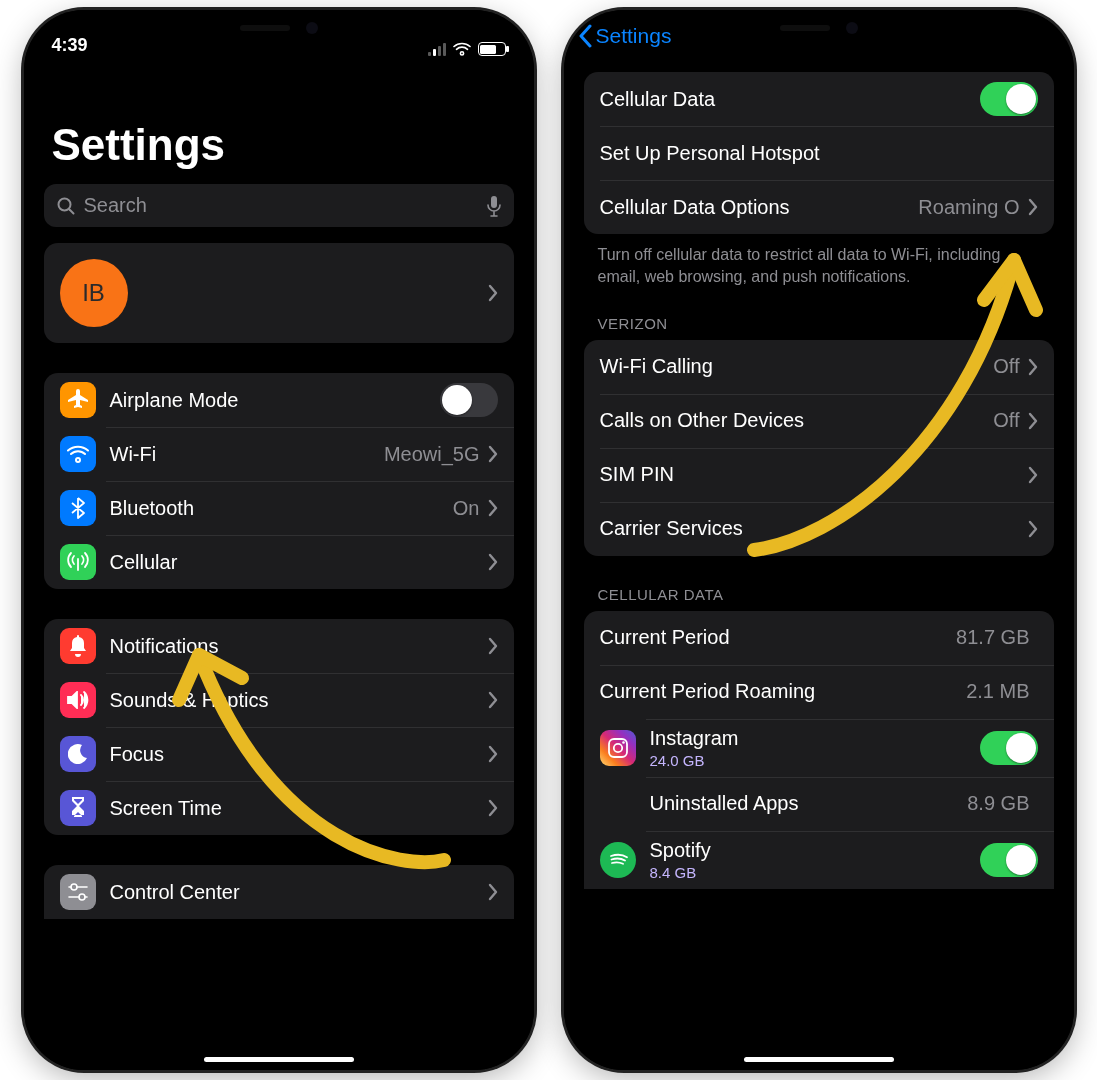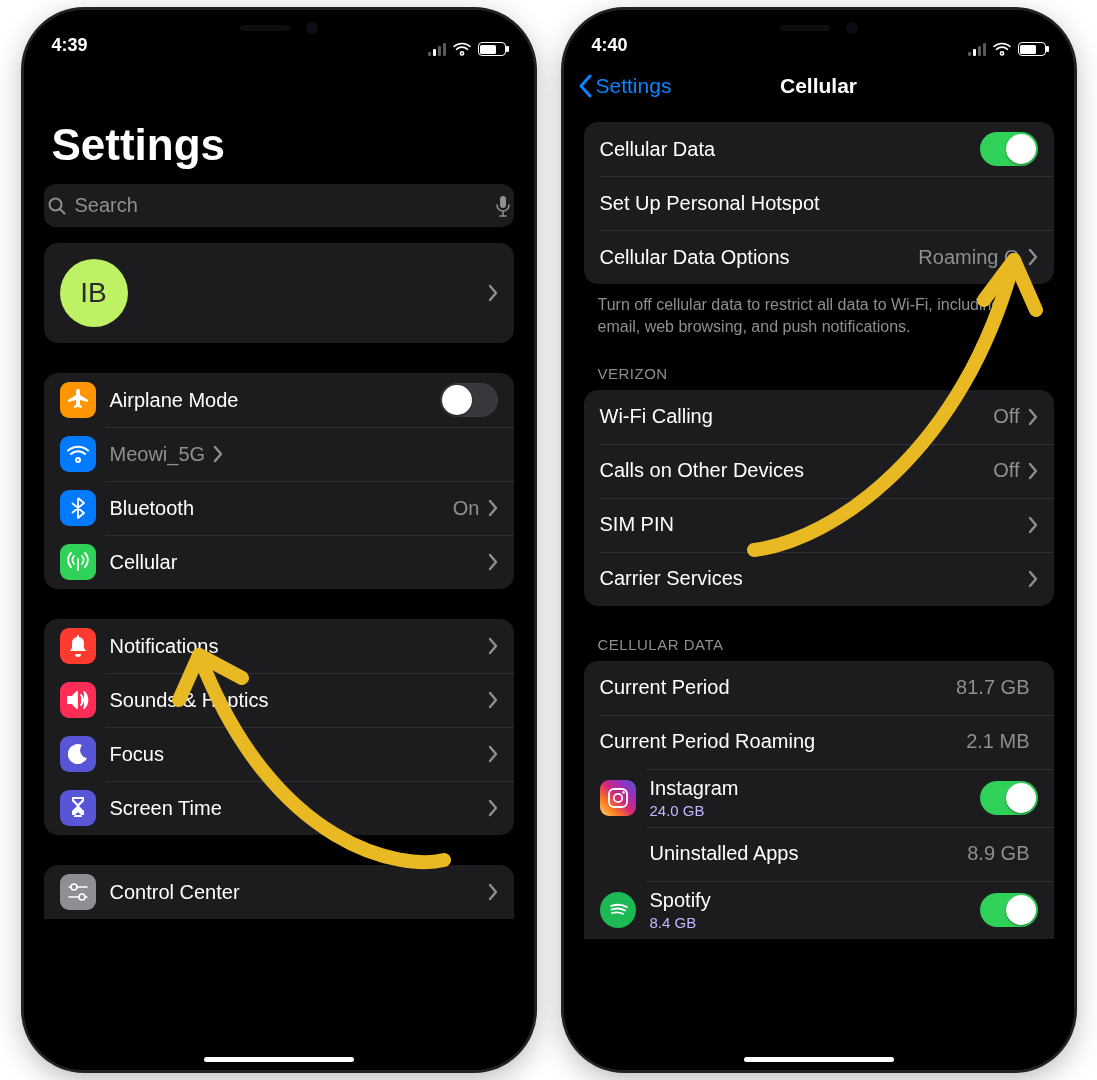--- a/index.html
+++ b/index.html
@@ -82,21 +82,21 @@
     position:absolute; left:14px; top:0; bottom:0;
     display:flex; align-items:center; gap:4px;
     color:#0a84ff; font-size:21px;
   }
   .nav-back svg{stroke:#0a84ff}
 
   
   .search {
     margin: 0 20px 16px;
     background:#1c1c1e; border-radius:12px;
-    display:flex; align-items:center; padding:10px 3px;
+    display:flex; align-items:center; padding:10px 12px;
     color:#8e8e93; font-size:20px;
   }
   .search input {
     flex:1; background:none; border:none; outline:none;
     color:#fff; font-size:20px; margin:0 8px;
   }
   .search input::placeholder{color:#8e8e93}
   .search .mic svg, .search .mag svg{display:block}
 
   
@@ -138,23 +138,23 @@
   .toggle .knob {
     position:absolute; width:30px; height:30px; top:2px;
     background:#fff; border-radius:50%; box-shadow:0 1px 2px rgba(0,0,0,.4);
     left:2px;
   }
   .toggle.on .knob { left:auto; right:2px; }
 
   
   .avatar {
     width:68px; height:68px; border-radius:50%;
-    background:#bef264; color:#2a2a2c;
+    background:#f97316; color:#2a2a2c;
     display:flex; align-items:center; justify-content:center;
-    font-size:28px; font-weight:500; margin-right:14px;
+    font-size:24px; font-weight:500; margin-right:14px;
   }
   .cell.profile { min-height:100px; }
 
   
   .grp-header {
     margin: 0 34px 8px;
     color:#8e8e93; font-size:15px; letter-spacing:.5px;
     text-transform:uppercase;
   }
   .grp-footer {
@@ -251,20 +251,21 @@
         <span class="toggle">
             <span class="knob"></span>
           </span>
       </div>
       <div class="cell">
         <span class="app-ic" style="background:#007aff">
           <svg width="22" height="18" viewBox="0 0 22 18" fill="none">
               <path d="M11 17a2 2 0 1 0 0-4 2 2 0 0 0 0 4ZM4 9a10 10 0 0 1 14 0M1 5.5a15 15 0 0 1 20 0" stroke="#fff" stroke-width="2" stroke-linecap="round"></path>
             </svg>
         </span>
+        <span class="label">Wi-Fi</span>
         <span class="detail">Meowi_5G</span>
         <span class="chev">
             <svg width="10" height="18" viewBox="0 0 10 18">
               <path d="m2 2 6 7-6 7" stroke="#8e8e93" stroke-width="2.4" fill="none" stroke-linecap="round" stroke-linejoin="round"></path>
             </svg>
           </span>
       </div>
       <div class="cell">
         <span class="app-ic" style="background:#007aff">
           <svg width="14" height="22" viewBox="0 0 14 22" fill="none">
@@ -378,39 +379,20 @@
 </div>
 
 <div class="phone">
 
   <div class="notch">
       <span class="speaker"></span>
       <span class="cam"></span>
     </div>
 
   <div class="screen">
-    <div class="status">
-      <span>4:40</span>
-      <span class="right">
-        <span class="sig">
-            <i></i>
-            <i></i>
-            <i></i>
-            <i></i>
-          </span>
-        <span class="wifi-ic">
-          <svg width="18" height="14" viewBox="0 0 18 14" fill="none">
-              <path d="M9 13 a1.6 1.6 0 1 0 0-3.2 1.6 1.6 0 0 0 0 3.2Z M3.5 7.3a8 8 0 0 1 11 0 M1 4.5a12 12 0 0 1 16 0" stroke="#fff" stroke-width="1.6" stroke-linecap="round"></path>
-            </svg>
-        </span>
-        <span class="batt">
-            <span class="fill"></span>
-          </span>
-      </span>
-    </div>
 
     <div class="nav-bar">
       <div class="nav-back">
         <svg width="14" height="24" viewBox="0 0 14 24">
             <path d="M12 2 3 12l9 10" stroke="#0a84ff" stroke-width="3" fill="none" stroke-linecap="round" stroke-linejoin="round"></path>
           </svg>
         <span>Settings</span>
       </div>
       <div class="nav-title">Cellular</div>
     </div>

